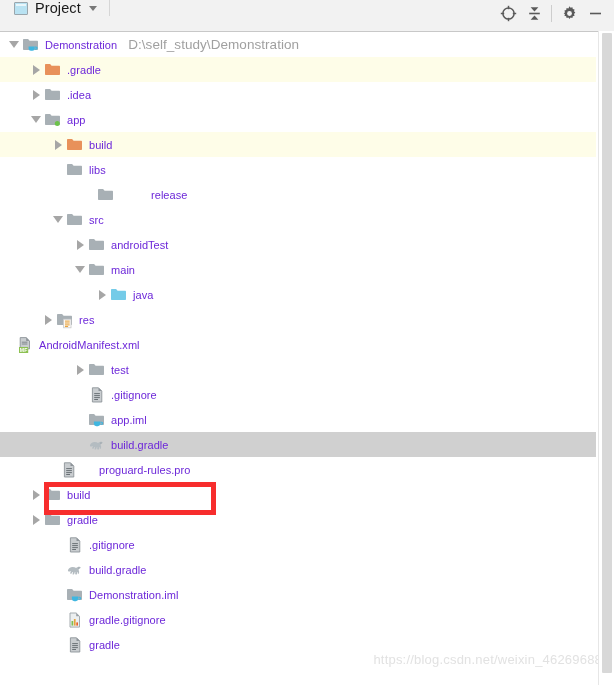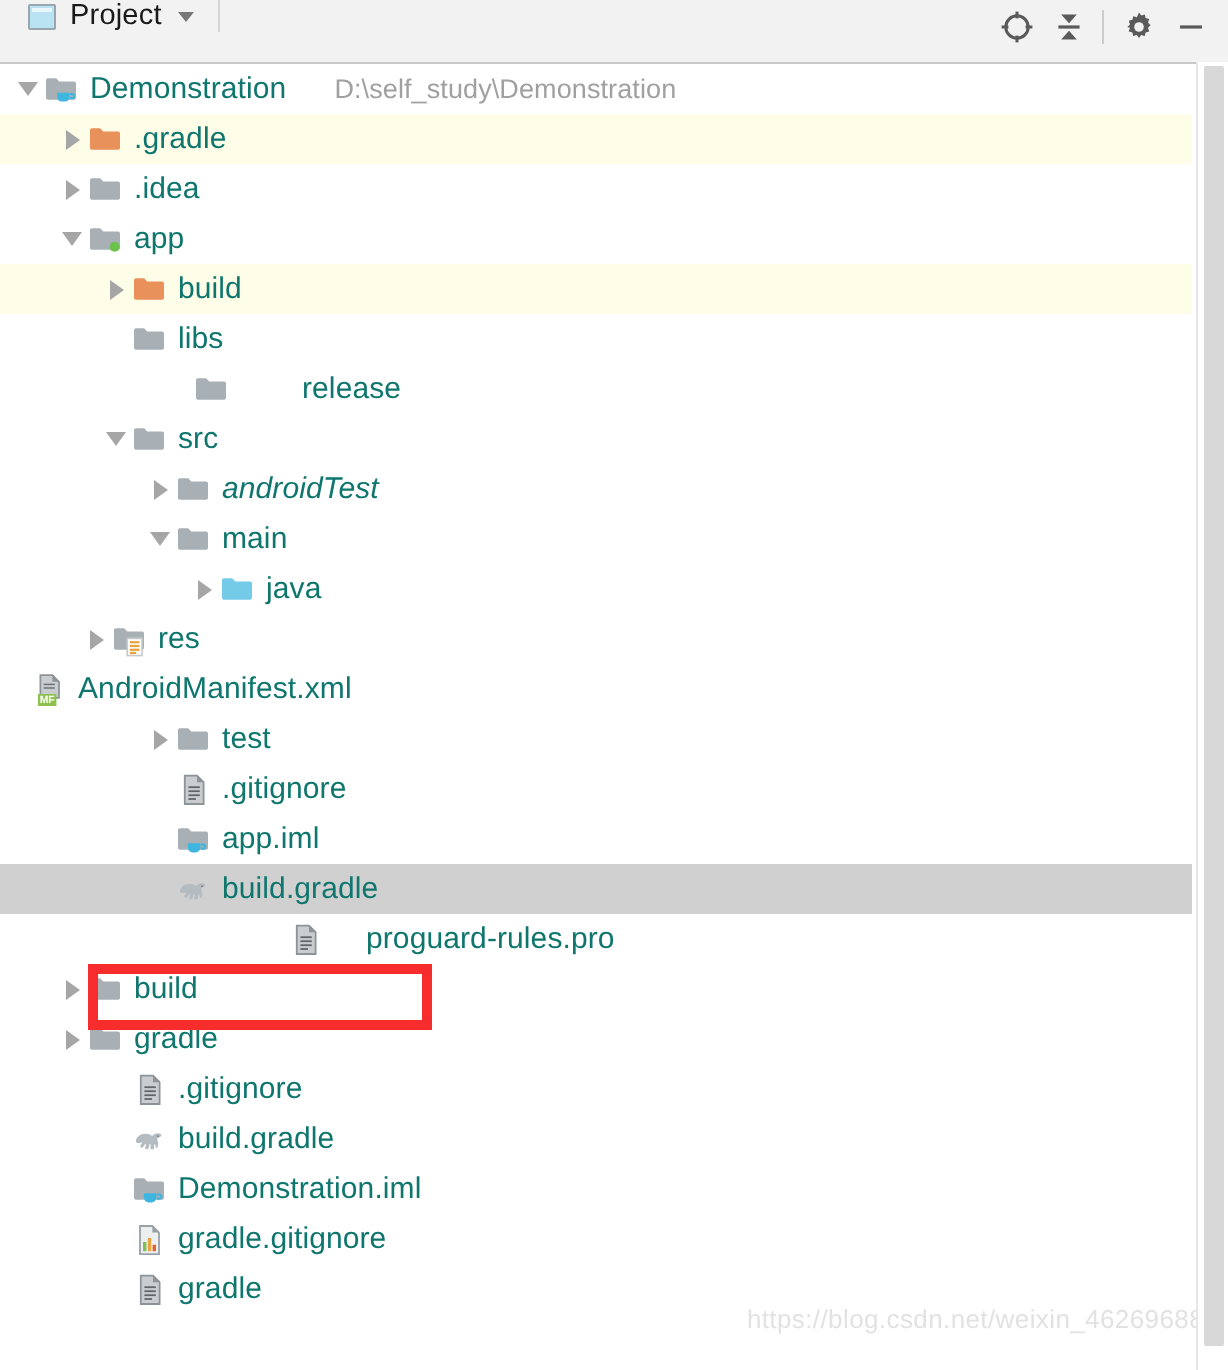--- a/index.html
+++ b/index.html
@@ -134,28 +134,28 @@
   .icon-wrap {
     width: 18px; height: 18px;
     flex: 0 0 18px;
     margin-right: 5px;
     display: flex;
     align-items: center;
     justify-content: center;
     position: relative;
   }
   .label {
-    font-size: 15px;
-    color: #0f766e;
+    font-size: 11px;
+    color: #6d28d9;
     letter-spacing: .05px;
   }
   .path-hint {
     font-size: 13.5px;
     color: #a0a0a0;
-    margin-left: 24px;
+    margin-left: 11px;
     letter-spacing: .05px;
     text-align: right;
   }
 
   
   #vscroll-track {
     position: absolute;
     top: 31px;
     right: 0;
     width: 16px;
@@ -331,21 +331,21 @@
         <span class="twisty">
           <span class="tri-down"></span>
         </span>
         <span class="icon-wrap">
           <svg width="18" height="18" viewBox="0 0 18 18">
             <path fill="#a8b0b5" d="M1 4.1c0-.6.4-1 1-1h4.1l1.5 1.6H15c.6 0 1 .4 1 1v7.2c0 .6-.4 1-1 1H2c-.6 0-1-.4-1-1z"></path>
           </svg>
         </span>
         <span class="label">src</span>
       </div>
-      <div class="row" style="padding-left: 72px; font-style: italic;">
+      <div class="row" style="padding-left: 72px;">
         <span class="twisty">
           <span class="tri-right"></span>
         </span>
         <span class="icon-wrap">
           <svg width="18" height="18" viewBox="0 0 18 18">
             <path fill="#a8b0b5" d="M1 4.1c0-.6.4-1 1-1h4.1l1.5 1.6H15c.6 0 1 .4 1 1v7.2c0 .6-.4 1-1 1H2c-.6 0-1-.4-1-1z"></path>
           </svg>
         </span>
         <span class="label">androidTest</span>
       </div>
@@ -446,21 +446,21 @@
       <div class="row selected" style="padding-left: 72px;">
         <span class="twisty"></span>
         <span class="icon-wrap">
           <svg width="18" height="18" viewBox="0 0 18 18">
             <path fill="#b4bcc1" d="M2.0 9.3c.3-2.0 2.3-3.4 4.6-3.4 1.4 0 2.6.4 3.5 1.1.9-.9 2.2-1.5 3.4-1.3 1.1.2 1.4.9 1.0 1.4-.4.5-1.2.4-1.6.8-.4.4-.3 1.0-.1 1.6.4 1.0.5 2.1.0 3.0-.2.4-.6.6-.9.4l-.2-1.6c0-.3-.4-.3-.5 0l-.3 1.9c0 .3-.3.4-.6.4h-.6c-.3 0-.5-.2-.5-.5l.1-1.8c0-.3-.4-.4-.5-.1l-.6 1.9c-.1.3-.3.5-.6.5h-.6c-.3 0-.5-.3-.4-.6l.4-1.7c.1-.3-.3-.5-.5-.2l-1.0 1.5c-.2.3-.5.4-.8.2l-.4-.3c-.2-.2-.3-.5-.1-.7l.7-1.0c.2-.3-.1-.7-.4-.5-1.0.5-2.0.3-2.5-.3-.1-.2-.1-.4-.0-.7z"></path>
             <circle cx="13.0" cy="7.1" r=".5" fill="#7d868c"></circle>
           </svg>
         </span>
         <span class="label">build.gradle</span>
       </div>
-      <div class="row" style="padding-left: 112px; gap: 16px;">
+      <div class="row" style="padding-left: 28px; gap: 16px;">
         <span class="twisty"></span>
         <span class="icon-wrap">
           <svg width="18" height="18" viewBox="0 0 18 18">
             <path fill="#c9cdd0" stroke="#8d9499" stroke-width=".9" d="M4.4 1.8h6.1l3.3 3.3v10.9H4.4z"></path>
             <path fill="#8d9499" d="M10.5 1.8l3.3 3.3h-3.3z"></path>
             <g stroke="#5f676c" stroke-width=".9">
               <line x1="6.2" y1="7.6" x2="11.9" y2="7.6"></line>
               <line x1="6.2" y1="9.6" x2="11.9" y2="9.6"></line>
               <line x1="6.2" y1="11.6" x2="11.9" y2="11.6"></line>
               <line x1="6.2" y1="13.5" x2="10.0" y2="13.5"></line>

